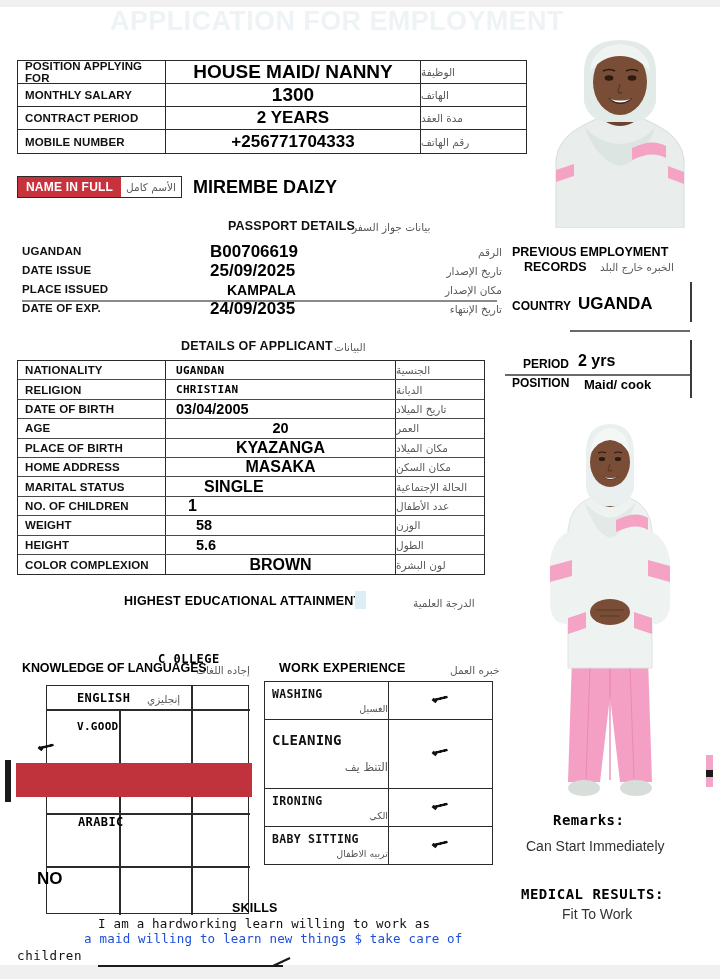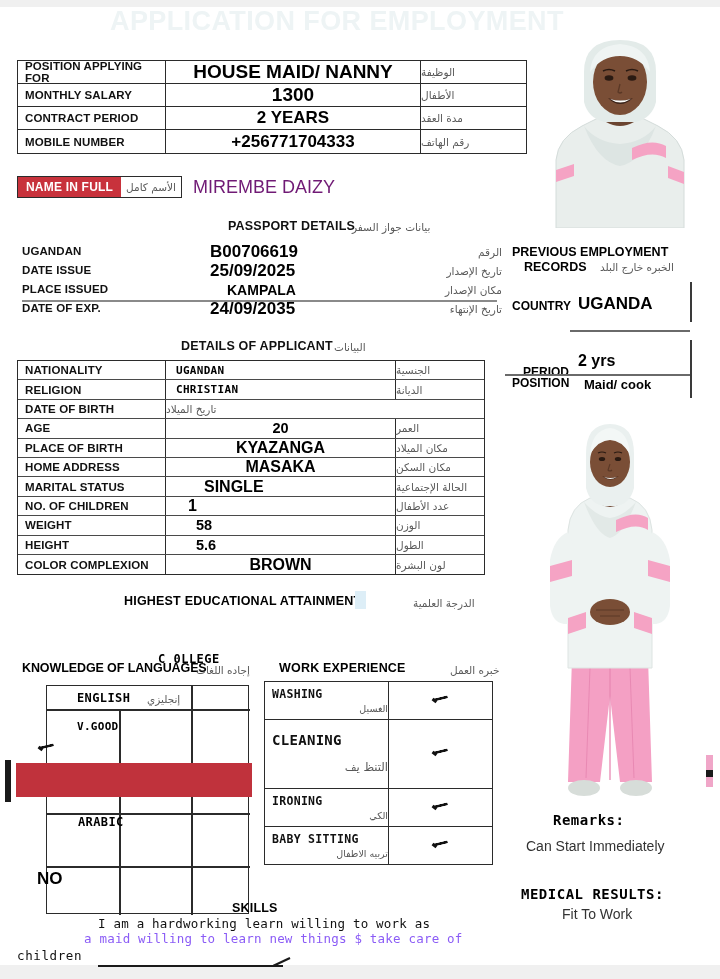--- a/index.html
+++ b/index.html
@@ -45,21 +45,21 @@
   
   .t1 .row.r2 .c-lbl, .t1 .row.r3 .c-lbl { border-right:1.5px solid #2b2b2b; }
   .t1 .row.r3 { border-bottom:none; }
   .t1 .row.r2 { border-bottom:1.5px solid #2b2b2b; }
 
   
   .namebox { position:absolute; left:17px; top:176px; height:22px; display:flex; border:1px solid #2b2b2b; }
   .namebox .red { background:#c8323c; color:#fff; font-weight:bold; font-size:12px;
                   display:flex; align-items:center; padding:0 8px; letter-spacing:.2px; }
   .namebox .arbox { background:#fff; display:flex; align-items:center; padding:0 5px; }
-  .name-val { position:absolute; left:193px; top:177px; font-size:18px; font-weight:normal; color:#701a75; }
+  .name-val { position:absolute; left:193px; top:177px; font-size:18px; font-weight:bold; color:#000000; }
 
   
   .sec-hd { position:absolute; font-weight:bold; font-size:12.5px; color:#111; letter-spacing:.2px; }
   .pass-rows { position:absolute; left:22px; top:245px; width:480px; }
   .pr { position:relative; height:19px; }
   .pr .k { position:absolute; left:0; top:0; }
   .pr .v { position:absolute; left:188px; top:-3px; font-size:17px; font-weight:bold; }
   .pr .v.sm { font-size:14px; left:205px; top:-1px; }
   .pr .a { position:absolute; right:0; top:1px; }
   .hl-pass { position:absolute; left:22px; top:300px; width:475px; height:1.5px; background:#8a8a8a; }
@@ -77,21 +77,21 @@
   .v-b14 { font-size:14.5px; font-weight:bold; }
 
   
   .pe-hd1 { position:absolute; left:512px; top:245px; font-weight:bold; font-size:12.5px; }
   .pe-hd2 { position:absolute; left:524px; top:260px; font-weight:bold; font-size:12.5px; }
   .pe-ar  { position:absolute; left:600px; top:261px; }
   .pe-country-k { position:absolute; left:512px; top:299px; font-weight:bold; font-size:12px; }
   .pe-country-v { position:absolute; left:578px; top:294px; font-size:17px; font-weight:bold; }
   .pe-vline1 { position:absolute; left:690px; top:282px; width:1.5px; height:40px; background:#3a3a3a; }
   .pe-hline1 { position:absolute; left:570px; top:330px; width:120px; height:1.5px; background:#6a6a6a; }
-  .pe-period-k { position:absolute; left:512px; top:365px; font-weight:bold; font-size:12px;padding-left:11px; }
+  .pe-period-k { position:absolute; left:512px; top:357px; font-weight:bold; font-size:12px;padding-left:11px; }
   .pe-period-v { position:absolute; left:578px; top:352px; font-size:16px; font-weight:bold; }
   .pe-hline2 { position:absolute; left:505px; top:374px; width:185px; height:1.5px; background:#6a6a6a; }
   .pe-pos-k { position:absolute; left:512px; top:376px; font-weight:bold; font-size:12px; }
   .pe-pos-v { position:absolute; left:584px; top:377px; font-size:13px; font-weight:bold; }
   .pe-vline2 { position:absolute; left:690px; top:340px; width:1.5px; height:58px; background:#3a3a3a; }
 
   
   .edu-hd { position:absolute; left:124px; top:594px; font-weight:bold; font-size:12.5px; letter-spacing:.2px; }
   .edu-blue { position:absolute; left:355px; top:591px; width:11px; height:18px; background:#ddeef7; }
   .edu-ar { position:absolute; left:413px; top:597px; }
@@ -141,21 +141,21 @@
   .chk::after {
     content:""; position:absolute; left:0px; top:3px;
     width:5px; height:0;
     border-bottom:3.4px solid #111;
     transform:rotate(38deg);
   }
 
   
   .sk-hd { position:absolute; left:232px; top:901px; font-weight:bold; font-size:12.5px; letter-spacing:.2px; }
   .sk-l1 { position:absolute; left:98px; top:916px; font-family:"DejaVu Sans Mono", monospace; font-size:12.5px; letter-spacing:.2px; color:#111; }
-  .sk-l2 { position:absolute; left:84px; top:931px; font-family:"DejaVu Sans Mono", monospace; font-size:12.5px; letter-spacing:.2px; color:#8b5cf6; }
+  .sk-l2 { position:absolute; left:84px; top:931px; font-family:"DejaVu Sans Mono", monospace; font-size:12.5px; letter-spacing:.2px; color:#1d4ed8; }
   .sk-l3 { position:absolute; left:17px; top:948px; font-family:"DejaVu Sans Mono", monospace; font-size:12.5px; letter-spacing:.6px; color:#111; }
   .sk-underline { position:absolute; left:98px; top:965px; width:185px; height:2px; background:#1a1a1a; }
   .sk-tick { position:absolute; left:273px; top:957px; width:18px; height:10px; }
 
   
   .rm-hd  { position:absolute; left:553px; top:812px; font-family:"DejaVu Sans Mono", monospace;
             font-size:14px; font-weight:bold; letter-spacing:.5px; }
   .rm-val { position:absolute; left:526px; top:838px; font-size:14px; color:#333; }
   .md-hd  { position:absolute; left:521px; top:886px; font-family:"DejaVu Sans Mono", monospace;
             font-size:14px; font-weight:bold; letter-spacing:.5px; }
@@ -183,21 +183,21 @@
 
   <div class="t1">
     <div class="row r0">
       <div class="c-lbl lbl">POSITION APPLYING FOR</div>
       <div class="c-val v-big">HOUSE MAID/ NANNY</div>
       <div class="c-ar ar">الوظيفة</div>
     </div>
     <div class="row r1">
       <div class="c-lbl lbl">MONTHLY SALARY</div>
       <div class="c-val v-big">1300</div>
-      <div class="c-ar ar">الأطفال</div>
+      <div class="c-ar ar">الهاتف</div>
     </div>
     <div class="row r2">
       <div class="c-lbl lbl">CONTRACT PERIOD</div>
       <div class="c-val v-mid">2 YEARS</div>
       <div class="c-ar ar">مدة العقد</div>
     </div>
     <div class="row r3">
       <div class="c-lbl lbl">MOBILE NUMBER</div>
       <div class="c-val v-mid">+256771704333</div>
       <div class="c-ar ar">رقم  الهاتف</div>
@@ -246,20 +246,21 @@
       <div class="c-val tw">UGANDAN</div>
       <div class="c-ar ar">الجنسية</div>
     </div>
     <div class="row">
       <div class="c-lbl lbl">RELIGION</div>
       <div class="c-val tw">CHRISTIAN</div>
       <div class="c-ar ar">الديانة</div>
     </div>
     <div class="row">
       <div class="c-lbl lbl">DATE OF BIRTH</div>
+      <div class="c-val v-b14">03/04/2005</div>
       <div class="c-ar ar">تاريخ الميلاد</div>
     </div>
     <div class="row">
       <div class="c-lbl lbl">AGE</div>
       <div class="c-val ctr v-b14">20</div>
       <div class="c-ar ar">العمر</div>
     </div>
     <div class="row">
       <div class="c-lbl lbl">PLACE OF BIRTH</div>
       <div class="c-val ctr v-b16">KYAZANGA</div>

